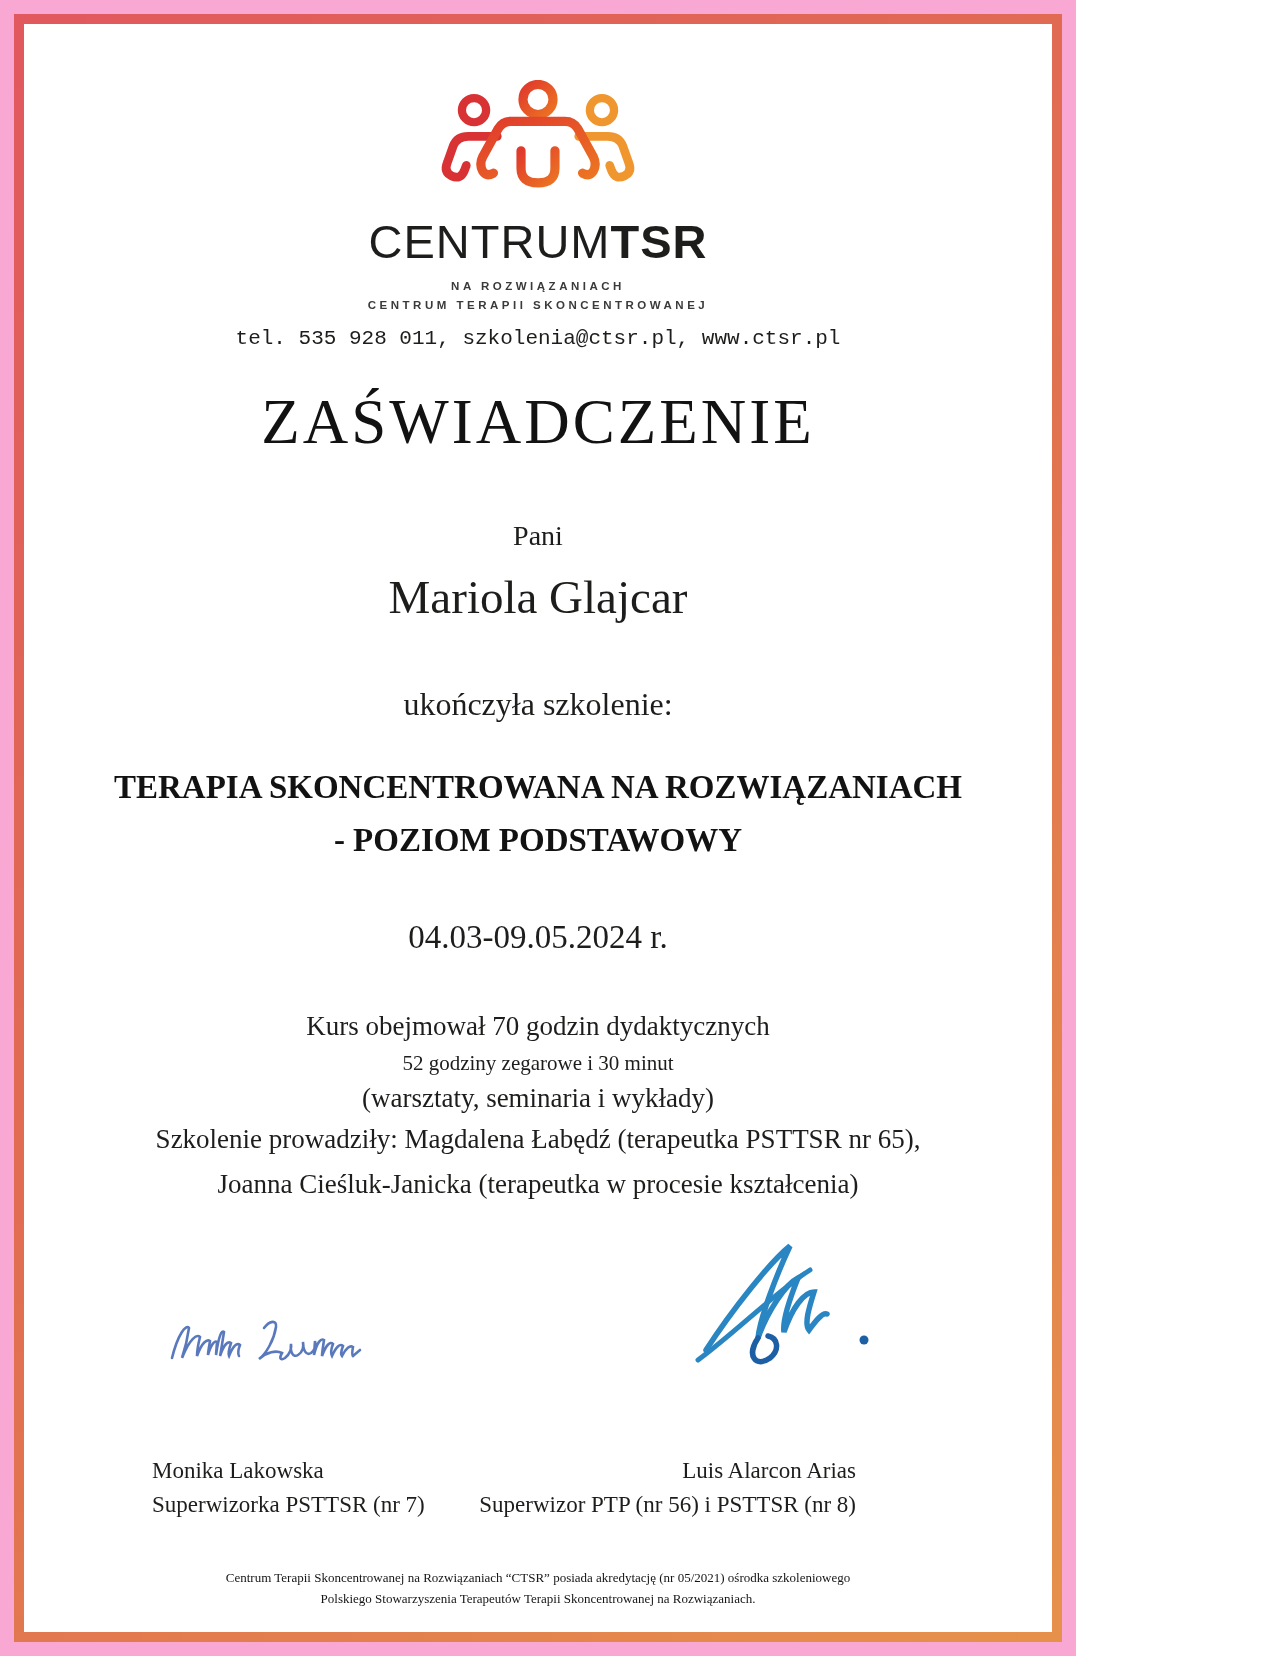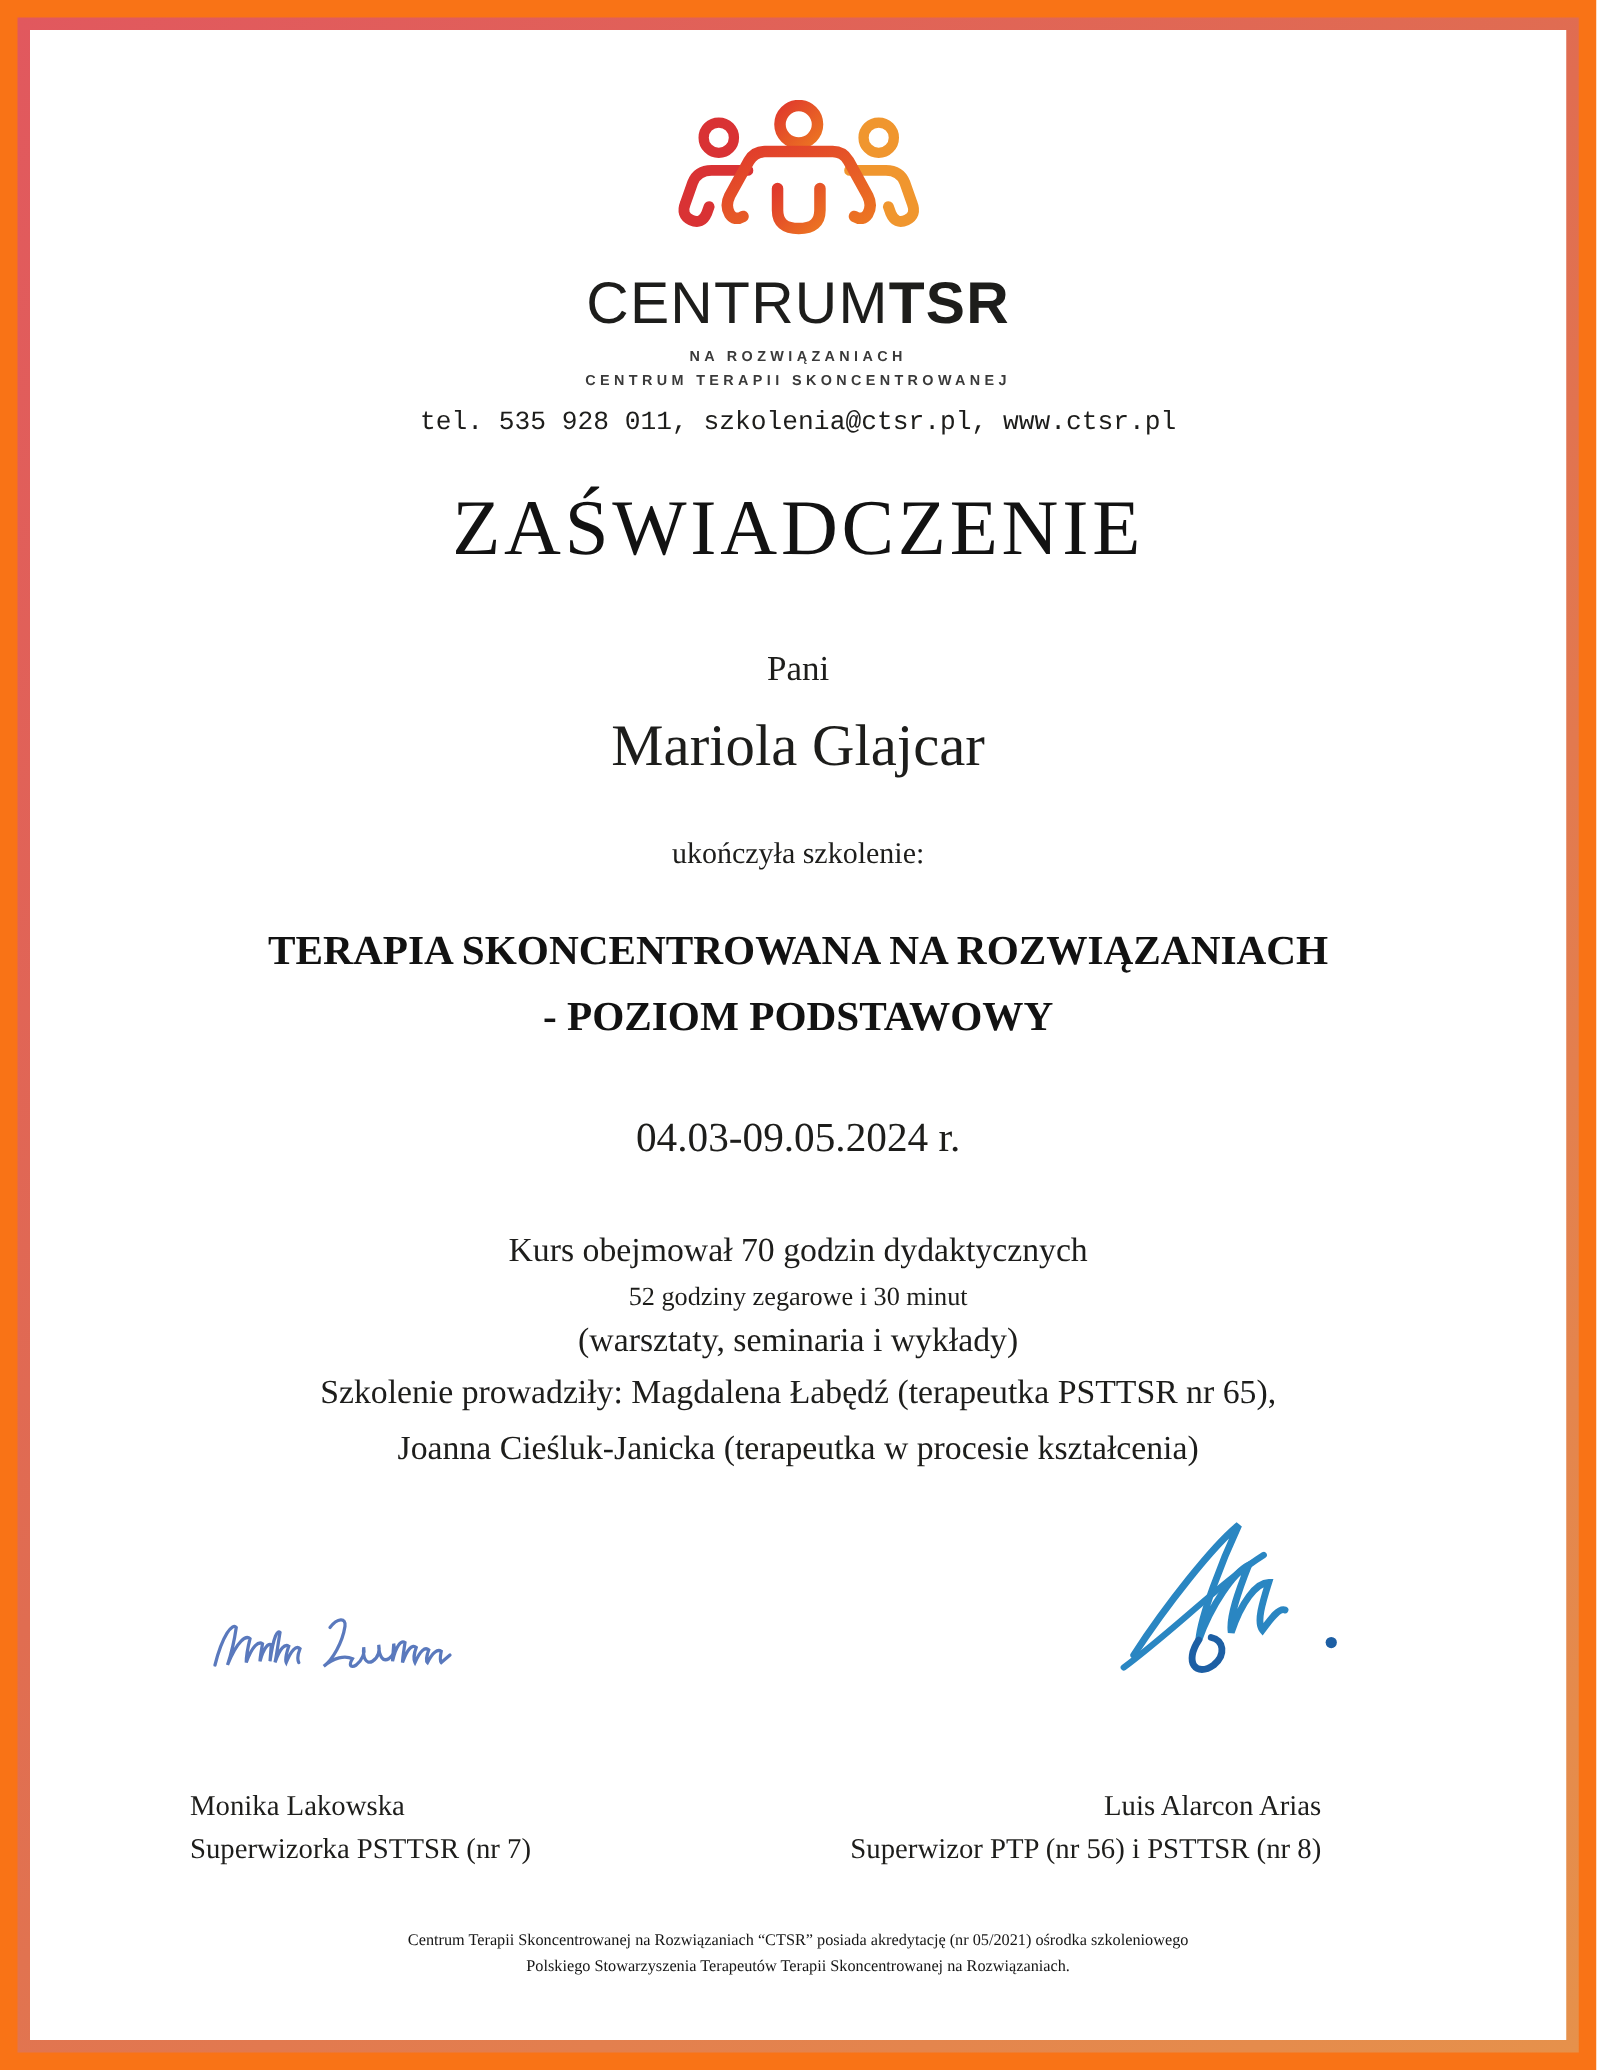--- a/index.html
+++ b/index.html
@@ -1,19 +1,19 @@
 <!DOCTYPE html>
 <html><head>
 <meta charset="utf-8">
 <style>
   html,body{margin:0;padding:0;background:#fff;}
   .page{
     position:relative;
-    width:1277px;height:1656px;
-    background:#f97316;
+    width:1076px;height:1656px;
+    background:#f9a8d4;
     font-family:"Liberation Serif", serif;
     color:#1d1d1b;
     overflow:hidden;
   }
   .frame{
     position:absolute;inset:14px;
     background:linear-gradient(135deg,#e1585e 0%,#e06d51 45%,#e6914b 100%);
   }
   .frame-inner{
     position:absolute;inset:10px;
@@ -43,21 +43,21 @@
     font-family:Liberation Mono, monospace;
     font-size:21px;color:#1d1d1b;
   }
   .cert-title{
     margin-top:41px;
     font-size:63px;line-height:1;
     letter-spacing:3px;color:#121212;
   }
   .salutation{margin-top:66px;font-size:28px;}
   .recipient{margin-top:18px;font-size:47px;}
-  .completion{margin-top:46px;font-size:24px;}
+  .completion{margin-top:62px;font-size:32px;}
   .course-title{
     margin-top:38px;
     font-size:33px;font-weight:700;line-height:1.6;color:#121212;
   }
   .date-range{margin-top:52px;font-size:33px;}
   .details{margin-top:55px;}
   .d-line1{font-size:27px;}
   .d-line1 b{font-weight:400;}
   .d-line2{font-size:21px;margin-top:9px;}
   .d-line3{font-size:27px;margin-top:7px;}

